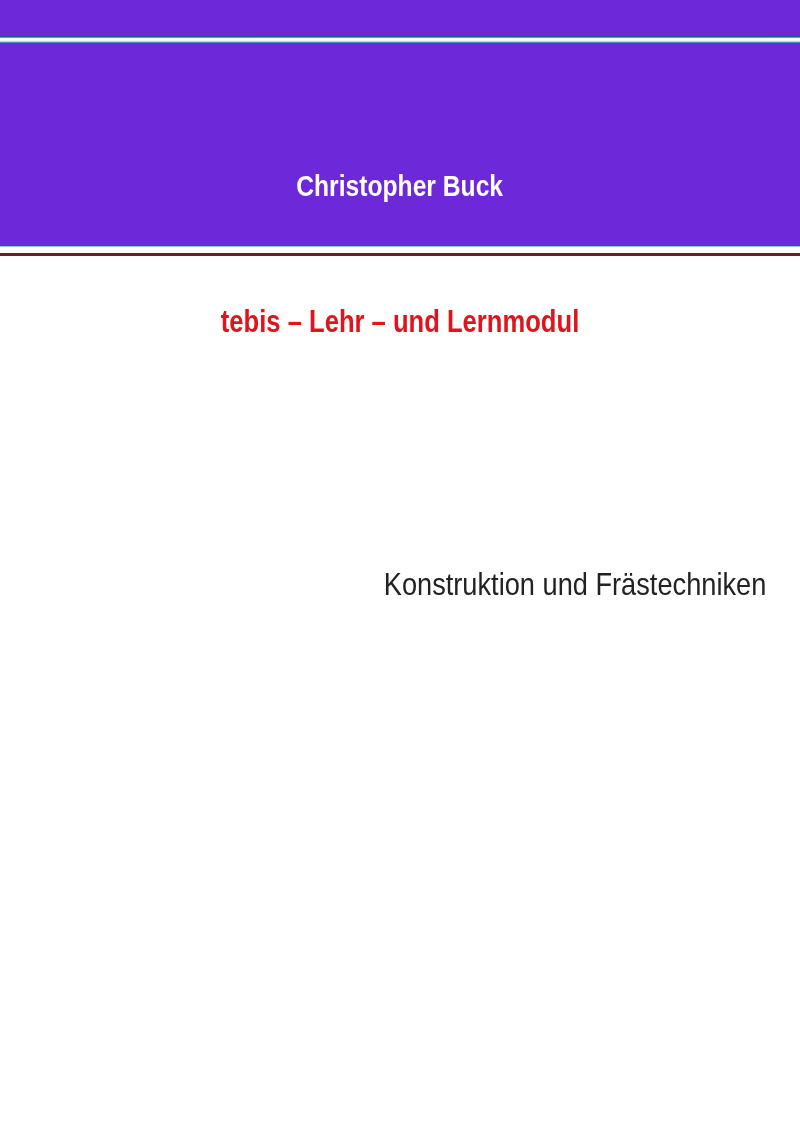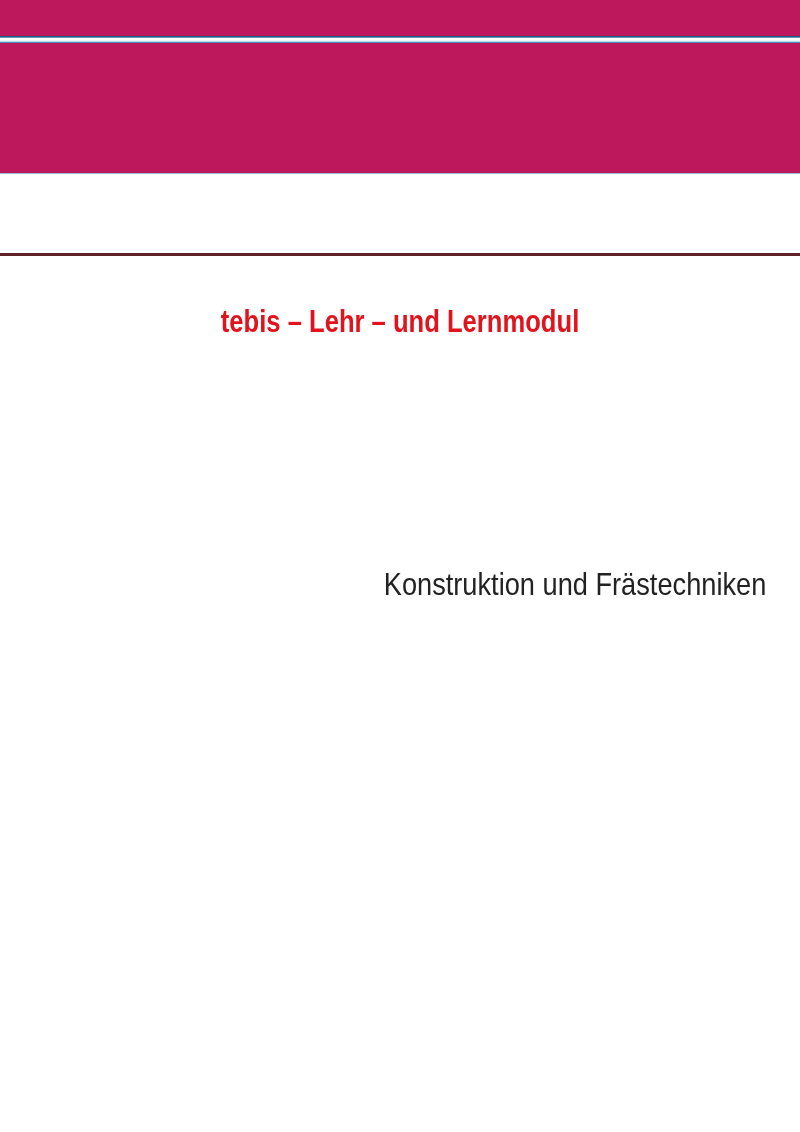--- a/index.html
+++ b/index.html
@@ -10,22 +10,22 @@
     height: 1132px;
     background: #ffffff;
     overflow: hidden;
     font-family: "Liberation Sans", sans-serif;
   }
   
   .header-band {
     position: absolute;
     left: 0; top: 0;
     width: 100%;
-    height: 174px;
-    background: #be185d;
+    height: 247px;
+    background: #6d28d9;
     border-bottom: 1px solid #8fc0d8;
   }
   
   .highlight-line {
     position: absolute;
     left: 0; top: 36px;
     width: 100%;
     height: 7px;
     background: linear-gradient(
       to bottom,

